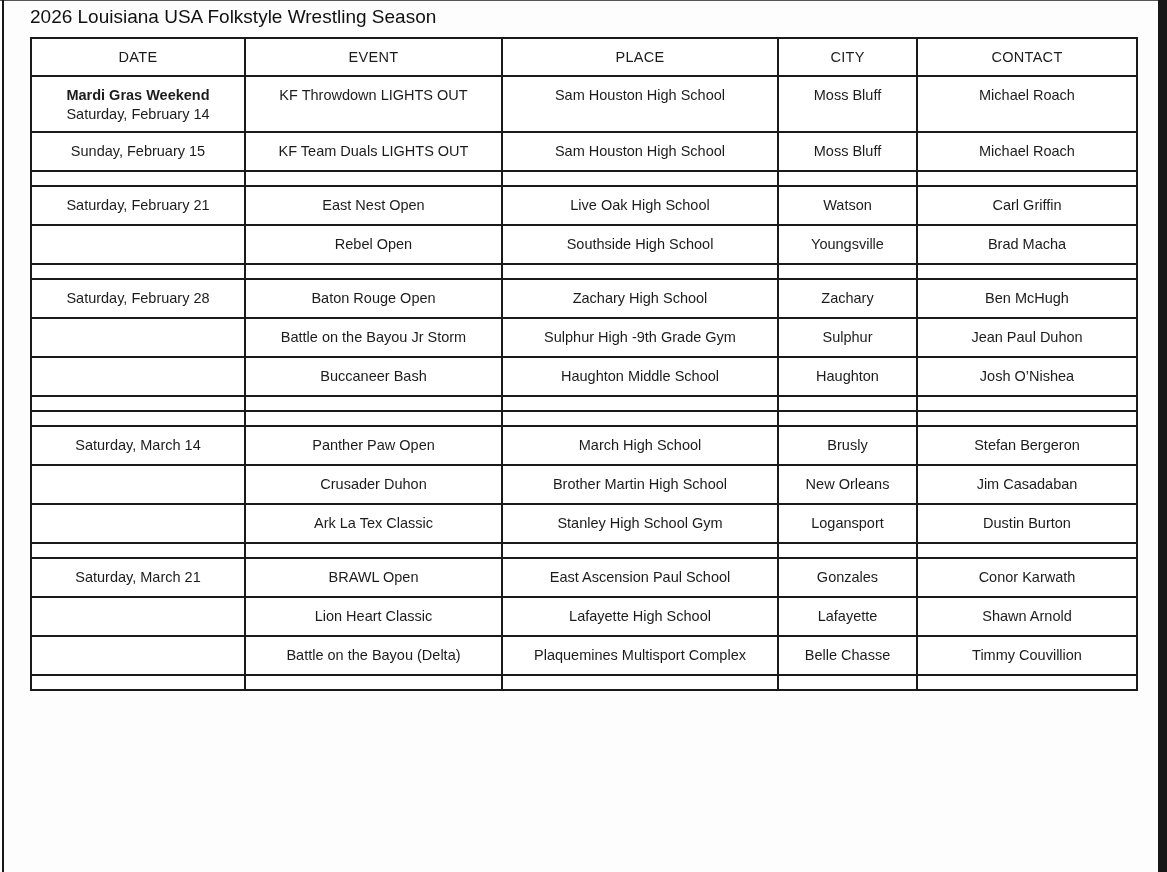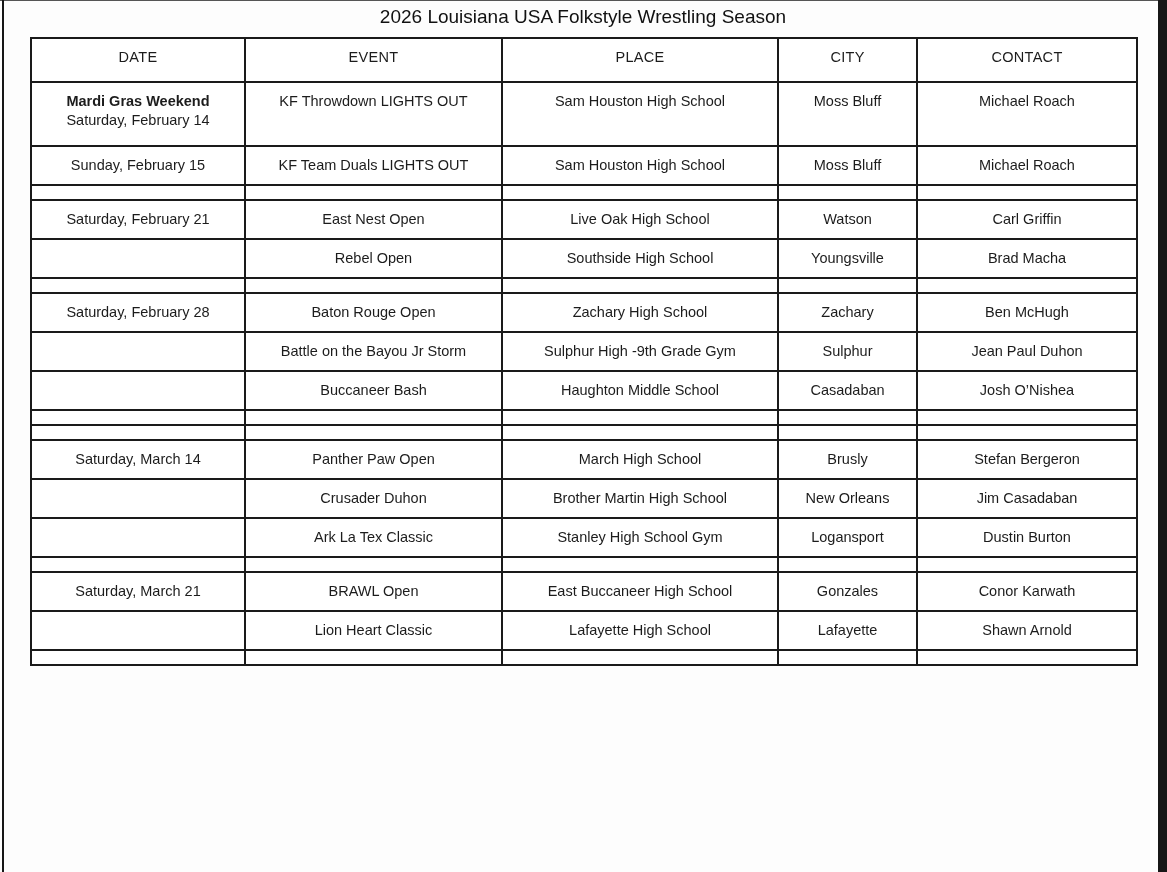--- a/index.html
+++ b/index.html
@@ -11,39 +11,39 @@
     position: relative;
     overflow: hidden;
   }
   
   .edge-top    { position: absolute; top: 0; left: 0; width: 1167px; height: 1px; background: #555; }
   .edge-left   { position: absolute; top: 0; left: 2px; width: 2px; height: 872px; background: #161616; }
   .edge-right  { position: absolute; top: 0; right: 0; width: 9px; height: 872px; background: #171717; }
 
   .title {
     position: absolute; top: 6px; left: 30px; width: 1106px;
-    margin: 0; text-align: center;
+    margin: 0; text-align: left;
     font-size: 19px; font-weight: 400; color: #111;
   }
   table.schedule {
     position: absolute; top: 37px; left: 30px; width: 1106px;
     border-collapse: collapse; table-layout: fixed;
     background: #fff;
   }
   th, td {
     border: 2px solid #1a1a1a;
     box-sizing: border-box;
     text-align: center; vertical-align: top;
     font-size: 14.5px; font-weight: 400; line-height: 19px;
     padding: 9px 4px 0 4px;
     overflow: hidden; white-space: nowrap;
   }
-  thead th { height: 44px; font-size: 14.5px; letter-spacing: 0.3px; }
+  thead th { height: 38px; font-size: 14.5px; letter-spacing: 0.3px; }
   tr.event td { height: 39px; }
-  tr.tall td { height: 64px; }
+  tr.tall td { height: 56px; }
   tr.spacer td { height: 15px; padding: 0; }
   .bold { font-weight: 700; }
 </style>
 </head>
 <body>
 
 <div class="page">
   <div class="edge-top"></div>
   <div class="edge-left"></div>
   <div class="edge-right"></div>
@@ -124,21 +124,21 @@
           <td></td>
           <td>Battle on the Bayou Jr Storm</td>
           <td>Sulphur High -9th Grade Gym</td>
           <td>Sulphur</td>
           <td>Jean Paul Duhon</td>
         </tr>
         <tr class="event">
           <td></td>
           <td>Buccaneer Bash</td>
           <td>Haughton Middle School</td>
-          <td>Casadaban</td>
+          <td>Haughton</td>
           <td>Josh O’Nishea</td>
         </tr>
         <tr class="spacer">
           <td></td>
           <td></td>
           <td></td>
           <td></td>
           <td></td>
         </tr>
         <tr class="spacer">
@@ -172,31 +172,38 @@
         <tr class="spacer">
           <td></td>
           <td></td>
           <td></td>
           <td></td>
           <td></td>
         </tr>
         <tr class="event">
           <td>Saturday, March 21</td>
           <td>BRAWL Open</td>
-          <td>East Buccaneer High School</td>
+          <td>East Ascension Paul School</td>
           <td>Gonzales</td>
           <td>Conor Karwath</td>
         </tr>
         <tr class="event">
           <td></td>
           <td>Lion Heart Classic</td>
           <td>Lafayette High School</td>
           <td>Lafayette</td>
           <td>Shawn Arnold</td>
         </tr>
+        <tr class="event">
+          <td></td>
+          <td>Battle on the Bayou (Delta)</td>
+          <td>Plaquemines Multisport Complex</td>
+          <td>Belle Chasse</td>
+          <td>Timmy Couvillion</td>
+        </tr>
         <tr class="spacer">
           <td></td>
           <td></td>
           <td></td>
           <td></td>
           <td></td>
         </tr>
       </tbody>
   </table>
 </div>

